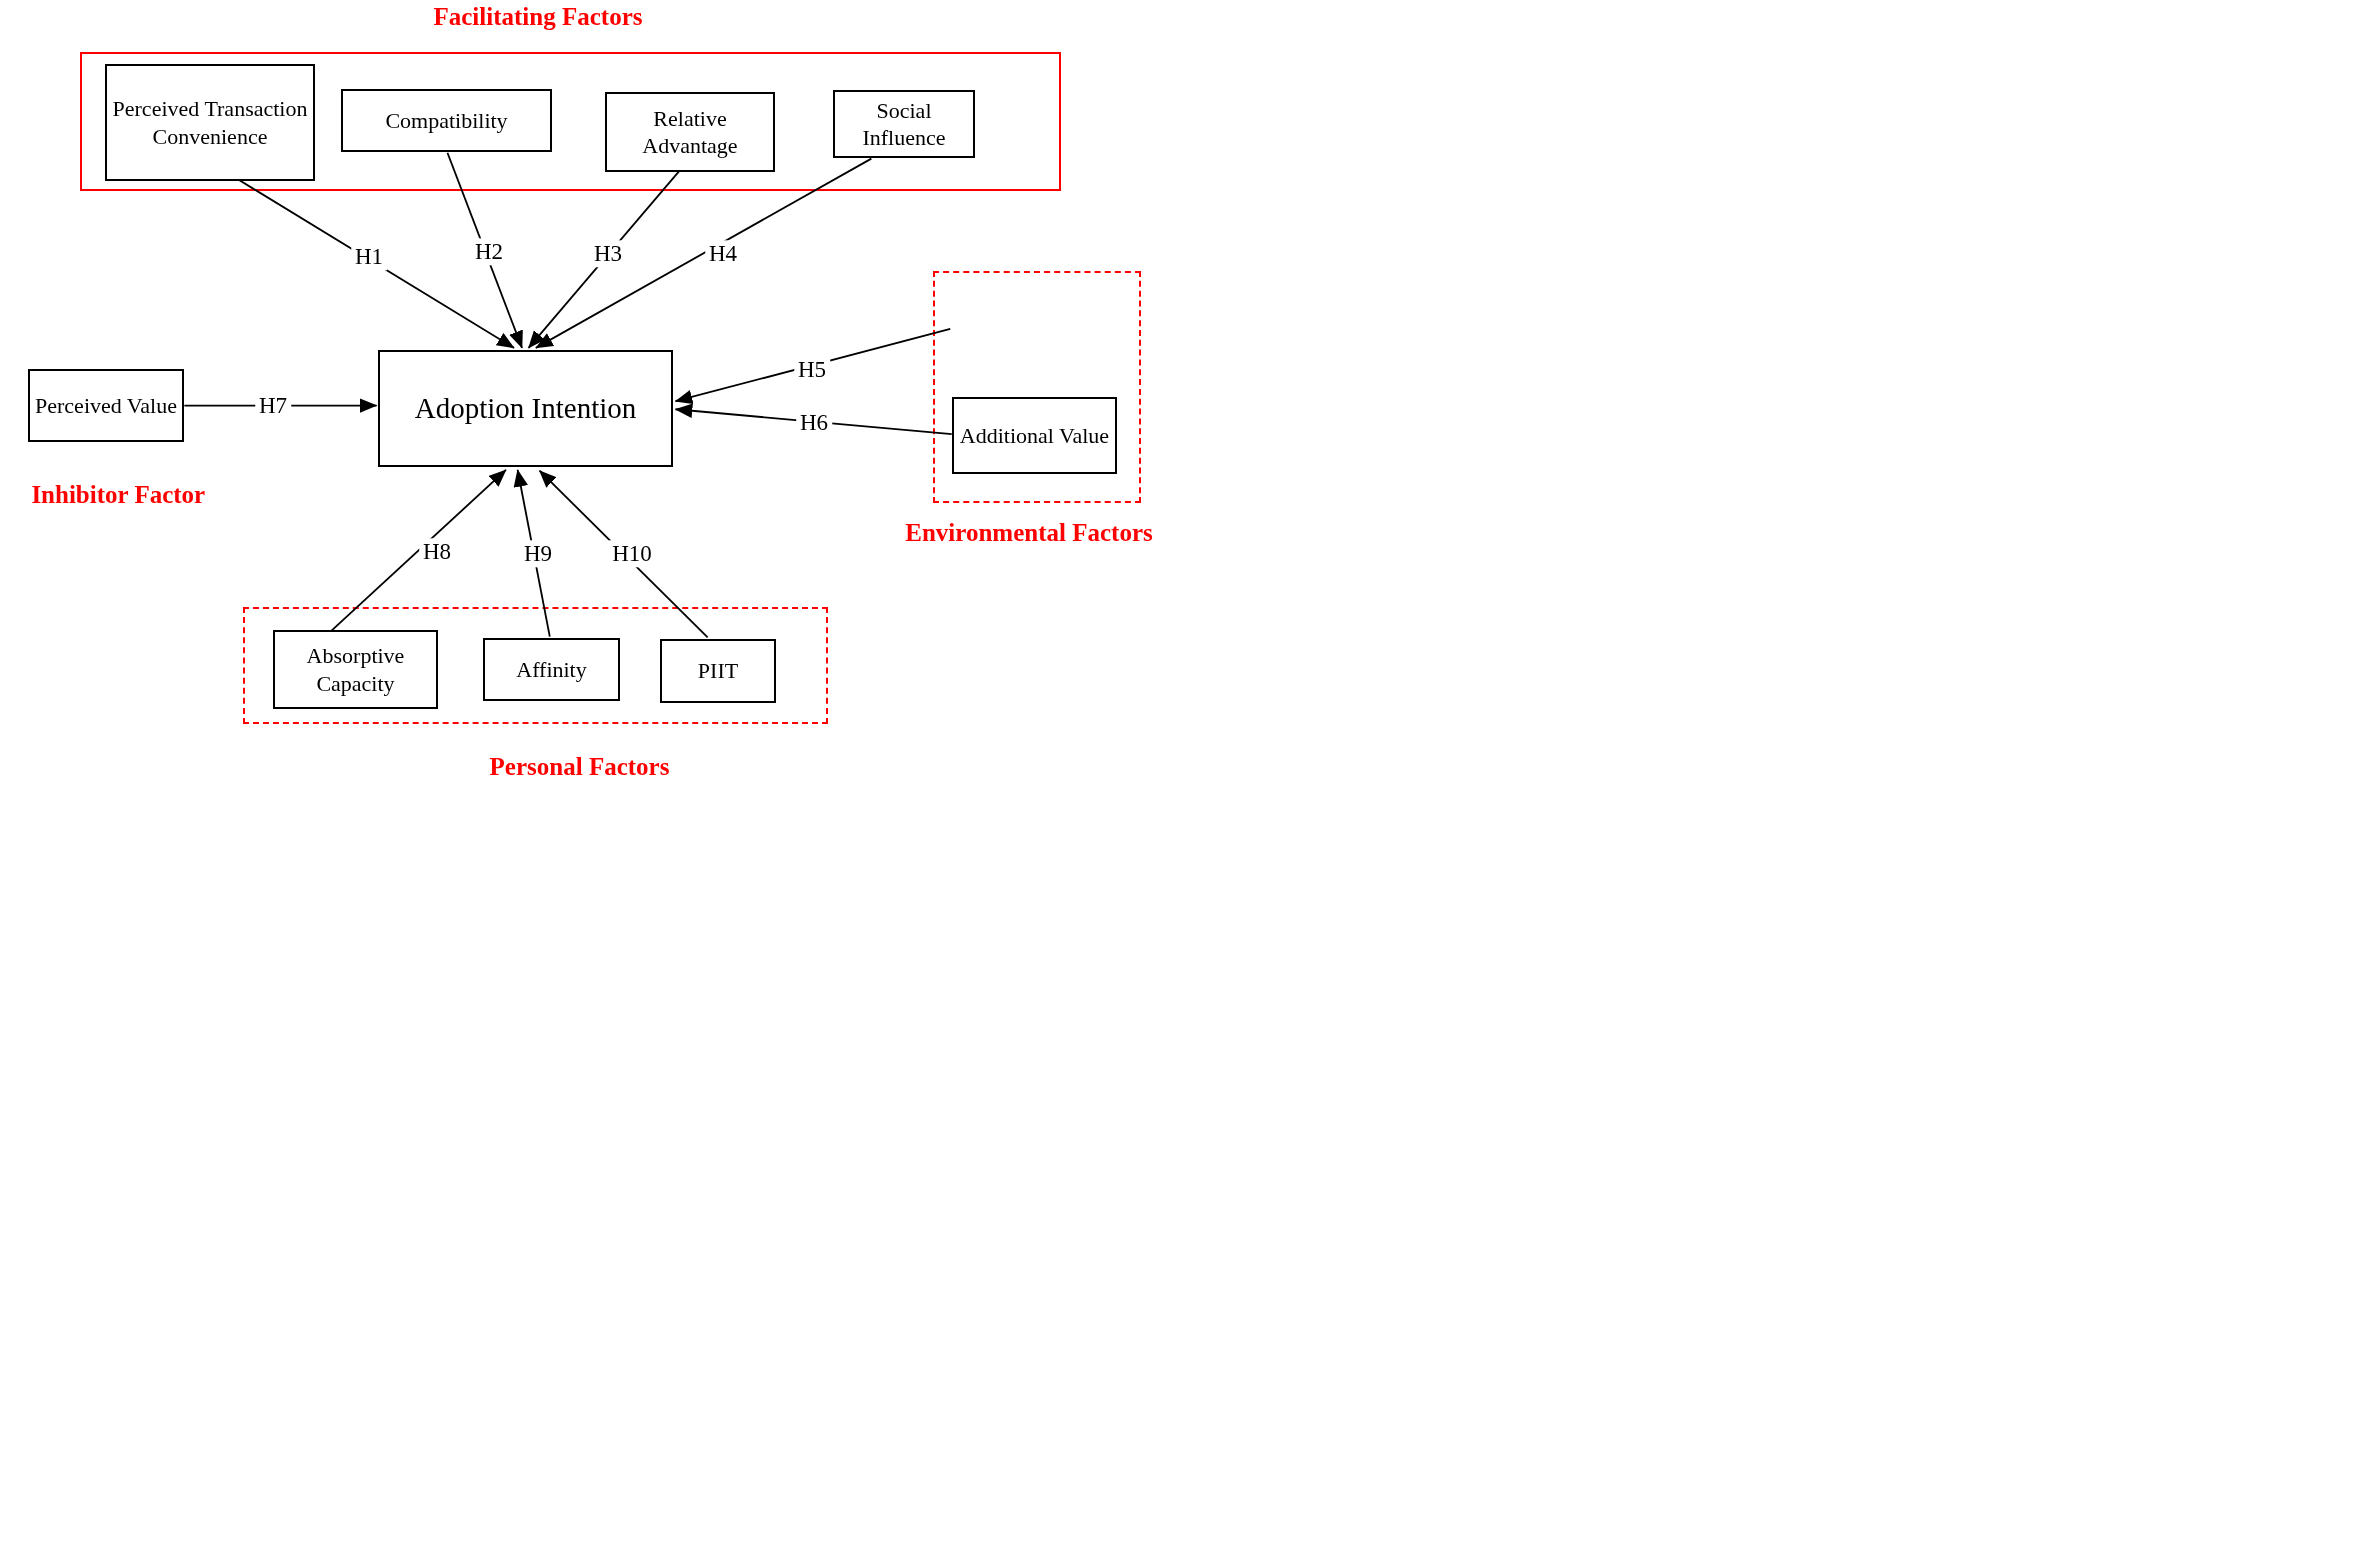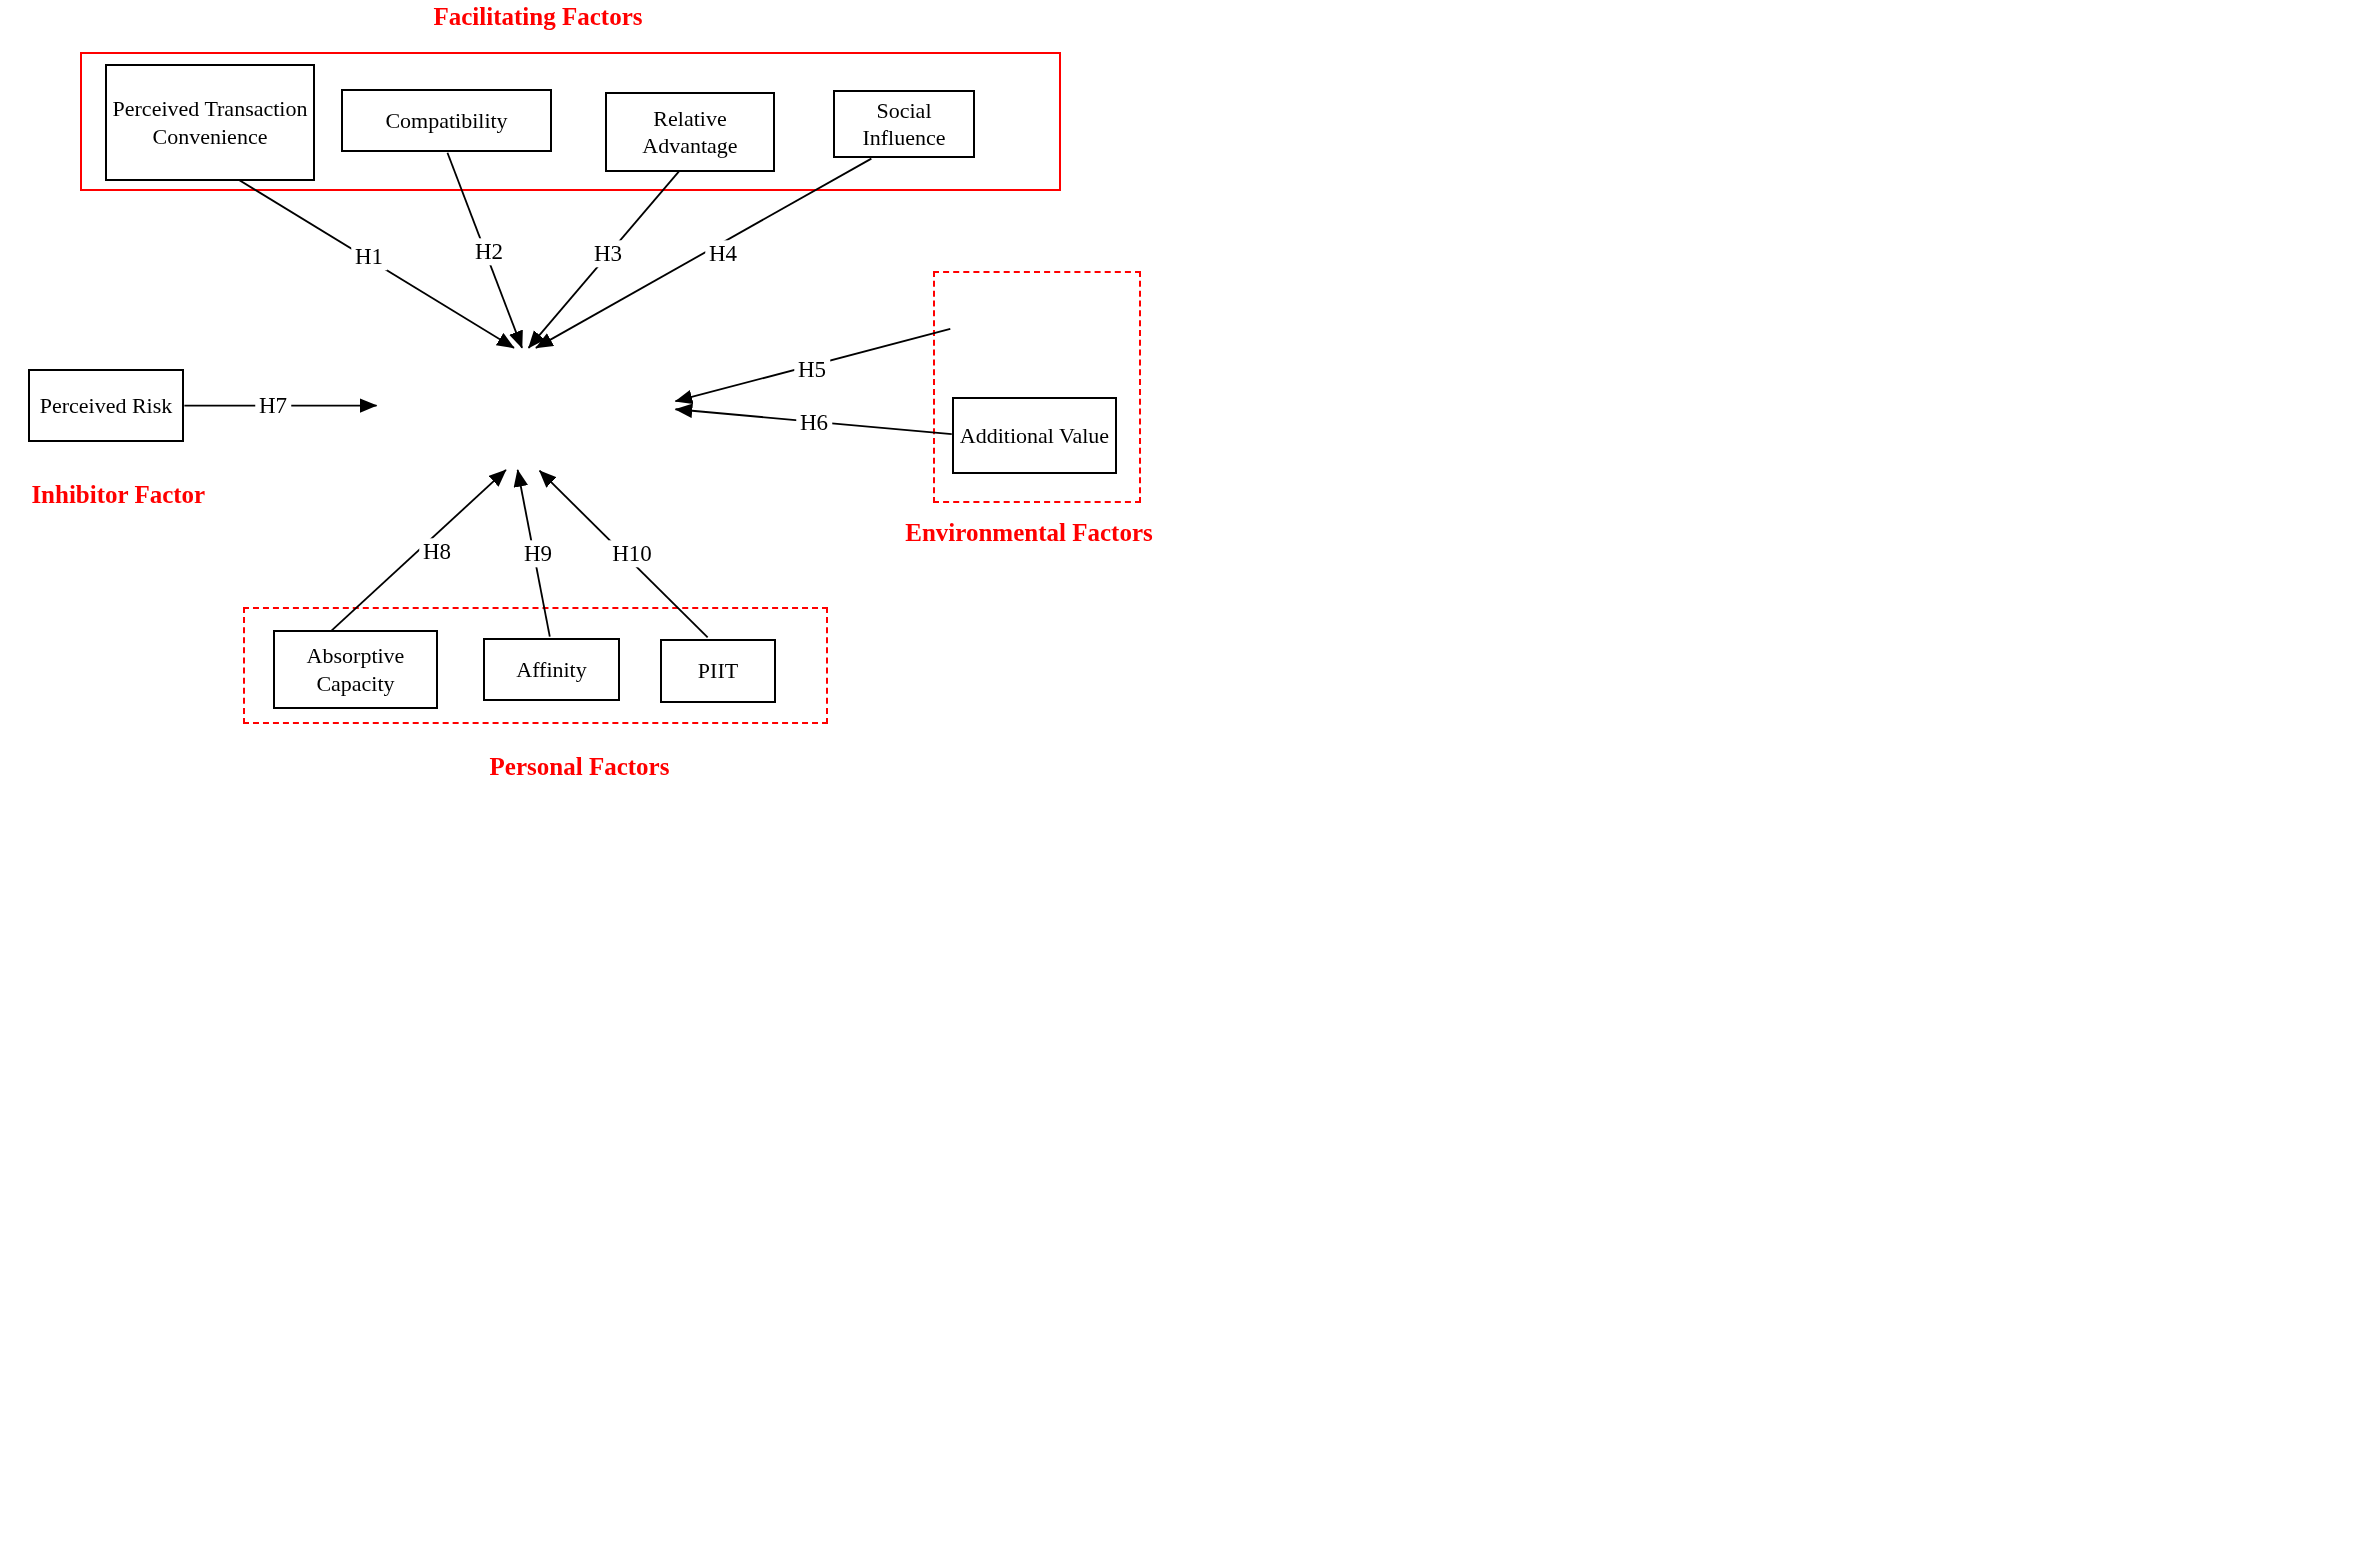--- a/index.html
+++ b/index.html
@@ -75,22 +75,23 @@
   <div class="group-title" style="left:355px;top:2.9px;width:366px;">Facilitating Factors</div>
   <div class="group-title" style="left:8.8px;top:481px;width:219px;">Inhibitor Factor</div>
   <div class="group-title" style="left:870px;top:519px;width:318px;">Environmental Factors</div>
   <div class="group-title" style="left:433px;top:753px;width:293px;">Personal Factors</div>
 
   <div class="box" style="left:105px;top:64px;width:210px;height:117px;">Perceived Transaction Convenience</div>
   <div class="box" style="left:341px;top:89px;width:211px;height:63px;">Compatibility</div>
   <div class="box" style="left:605px;top:92px;width:170px;height:80px;">Relative Advantage</div>
   <div class="box" style="left:833px;top:90px;width:142px;height:68px;">Social Influence</div>
 
+  <div class="box box-center" style="left:378px;top:350px;width:295px;height:117px;">Adoption Intention</div>
 
-  <div class="box" style="left:28px;top:369px;width:156px;height:73px;">Perceived Risk</div>
+  <div class="box" style="left:28px;top:369px;width:156px;height:73px;">Perceived Value</div>
 
   <div class="box" style="left:952px;top:397px;width:165px;height:77px;">Additional Value</div>
 
   <div class="box" style="left:273px;top:630px;width:165px;height:79px;">Absorptive Capacity</div>
   <div class="box" style="left:483px;top:638px;width:137px;height:63px;">Affinity</div>
   <div class="box" style="left:660px;top:639px;width:116px;height:64px;">PIIT</div>
 
   <span class="hlabel" style="left:369px;top:257px;">H1</span>
   <span class="hlabel" style="left:489px;top:252px;">H2</span>
   <span class="hlabel" style="left:608px;top:254px;">H3</span>

